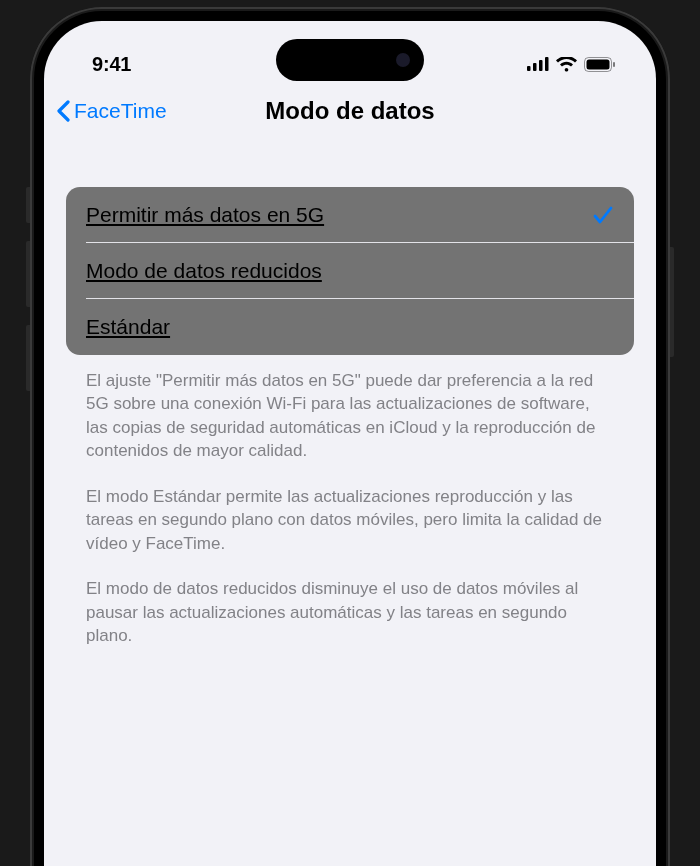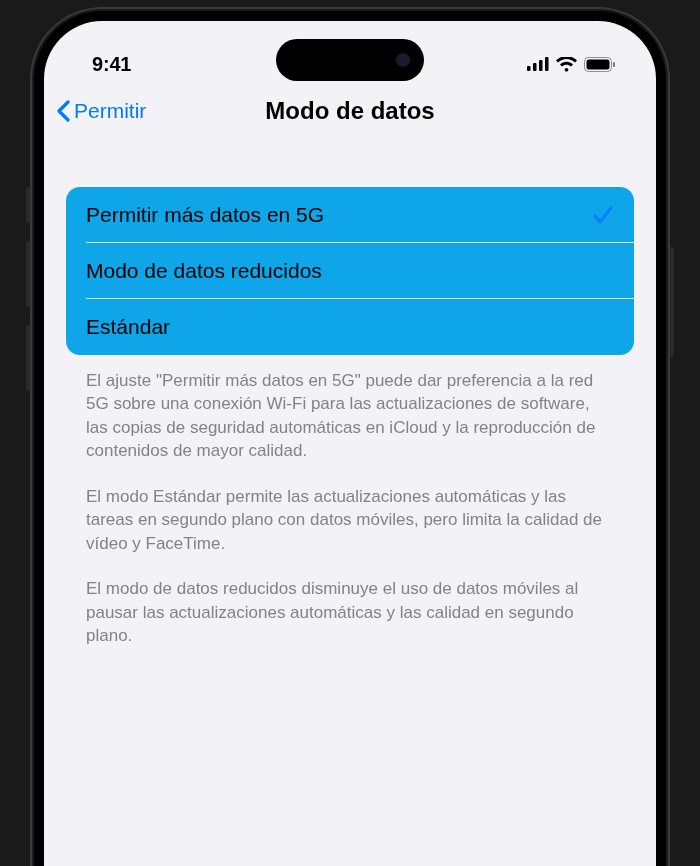--- a/index.html
+++ b/index.html
@@ -116,23 +116,24 @@
       left: 50%;
       transform: translateX(-50%);
       font-size: 24px;
       font-weight: 600;
       color: #000;
     }
     .content {
       padding: 48px 22px 0 22px;
     }
     .list-group {
-      background: #0ea5e9;
+      background: #737373;
       border-radius: 14px;
       overflow: hidden;
+      text-decoration: underline;
     }
     .list-item {
       display: flex;
       justify-content: space-between;
       align-items: center;
       padding: 16px 20px;
       font-size: 21px;
       color: #000;
       cursor: pointer;
       position: relative;
@@ -194,21 +195,21 @@
           <rect x="29" y="5" width="2" height="5" rx="1" fill="#000" fill-opacity="0.5"></rect>
         </svg>
       </div>
     </div>
 
     <div class="nav-bar">
       <div class="back-button">
         <svg class="back-chevron" viewBox="0 0 14 22">
           <path d="M12 2 L3 11 L12 20" stroke="#007aff" stroke-width="3.2" fill="none" stroke-linecap="round" stroke-linejoin="round"></path>
         </svg>
-        <span>Permitir</span>
+        <span>FaceTime</span>
       </div>
       <div class="nav-title">Modo de datos</div>
     </div>
 
     <div class="content">
       <div class="list-group">
 
         <div class="list-item">
           <span>Permitir más datos en 5G</span>
           <svg class="checkmark" viewBox="0 0 22 22">
@@ -221,19 +222,19 @@
         </div>
 
         <div class="list-item">
           <span>Estándar</span>
         </div>
 
       </div>
 
       <div class="footer-text">
         <p>El ajuste "Permitir más datos en 5G" puede dar preferencia a la red 5G sobre una conexión Wi-Fi para las actualizaciones de software, las copias de seguridad automáticas en iCloud y la reproducción de contenidos de mayor calidad.</p>
-        <p>El modo Estándar permite las actualizaciones automáticas y las tareas en segundo plano con datos móviles, pero limita la calidad de vídeo y FaceTime.</p>
-        <p>El modo de datos reducidos disminuye el uso de datos móviles al pausar las actualizaciones automáticas y las calidad en segundo plano.</p>
+        <p>El modo Estándar permite las actualizaciones reproducción y las tareas en segundo plano con datos móviles, pero limita la calidad de vídeo y FaceTime.</p>
+        <p>El modo de datos reducidos disminuye el uso de datos móviles al pausar las actualizaciones automáticas y las tareas en segundo plano.</p>
       </div>
     </div>
 
   </div>
 </div>
 
 </body></html>

